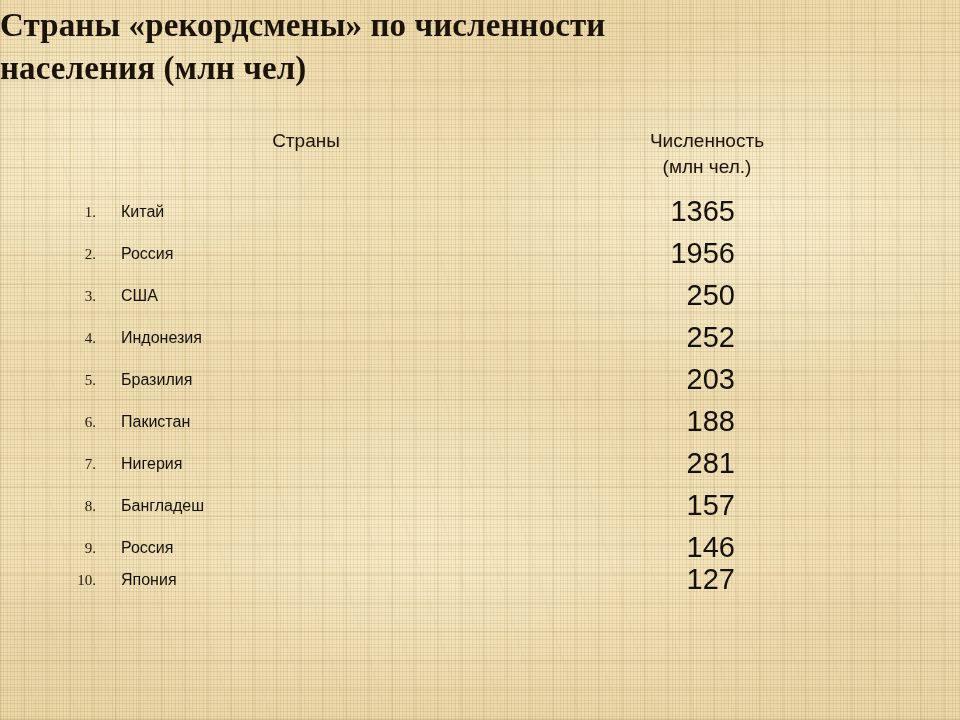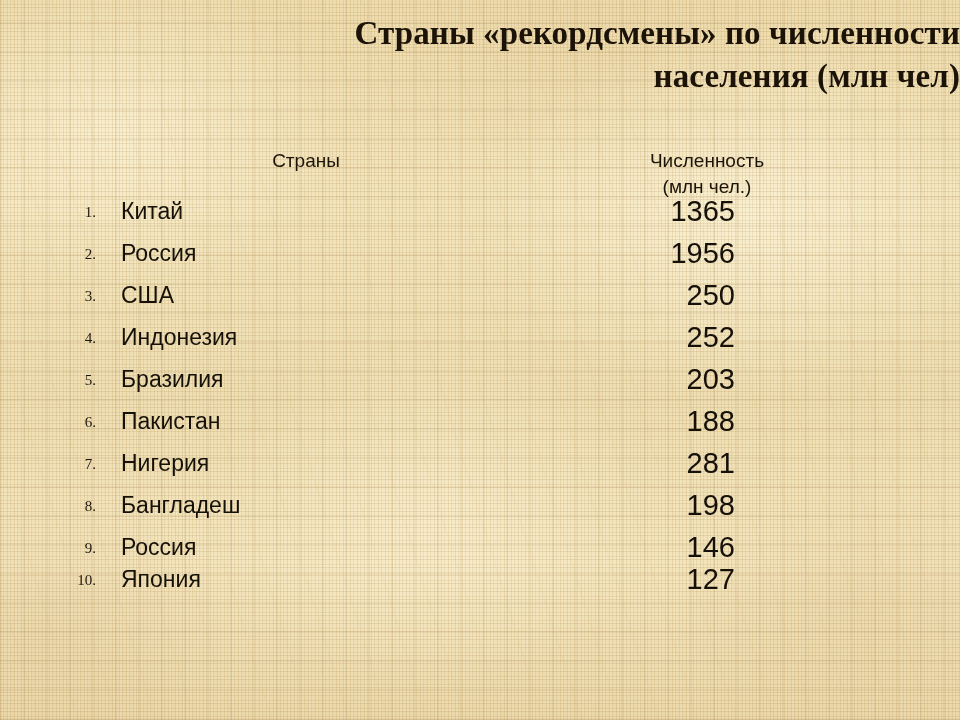--- a/index.html
+++ b/index.html
@@ -98,23 +98,23 @@
   
   #slide .content {
     position: absolute;
     inset: 0;
   }
 
   
   .title-block {
     position: absolute;
     left: 0;
-    top: 12px;
-    width: 960px;
-    text-align: right;
+    top: 4px;
+    width: 960px;
+    text-align: left;
   }
   .title-line {
     font-family: "Liberation Serif", "DejaVu Serif", serif;
     font-weight: bold;
     font-size: 33px;
     line-height: 43px;
     color: #1b1208;
     letter-spacing: 0.1px;
     white-space: nowrap;
   }
@@ -126,21 +126,20 @@
     top: 0;
     width: 960px;
   }
 
   .head-row {
     position: absolute;
     left: 0;
     top: 128px;
     width: 960px;
     height: 56px;
-    margin-top: 20px;
   }
   .head-countries {
     position: absolute;
     left: 220px;
     top: 0;
     width: 172px;
     text-align: center;
     font-size: 19px;
     line-height: 26px;
     color: #1d1408;
@@ -177,21 +176,21 @@
     text-align: right;
     font-family: "Liberation Serif", "DejaVu Serif", serif;
     font-size: 15px;
     line-height: 20px;
     color: #20170b;
   }
   .row .country {
     position: absolute;
     left: 121px;
     top: 0;
-    font-size: 23px;
+    font-size: 16px;
     line-height: 31px;
     color: #151008;
     white-space: nowrap;
   }
   .row .value {
     position: absolute;
     left: 560px;
     top: 0;
     width: 175px;
     text-align: right;
@@ -259,21 +258,21 @@
             <div class="value">188</div>
           </div>
           <div class="row" style="top: 448px;">
             <div class="rank">7.</div>
             <div class="country">Нигерия</div>
             <div class="value">281</div>
           </div>
           <div class="row" style="top: 490px;">
             <div class="rank">8.</div>
             <div class="country">Бангладеш</div>
-            <div class="value">198</div>
+            <div class="value">157</div>
           </div>
           <div class="row" style="top: 532px;">
             <div class="rank">9.</div>
             <div class="country">Россия</div>
             <div class="value">146</div>
           </div>
           <div class="row" style="top: 564px;">
             <div class="rank">10.</div>
             <div class="country">Япония</div>
             <div class="value">127</div>

